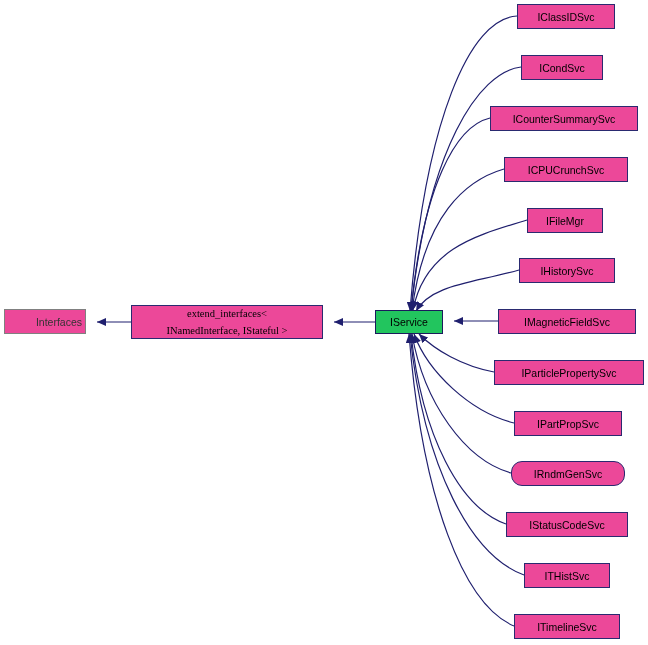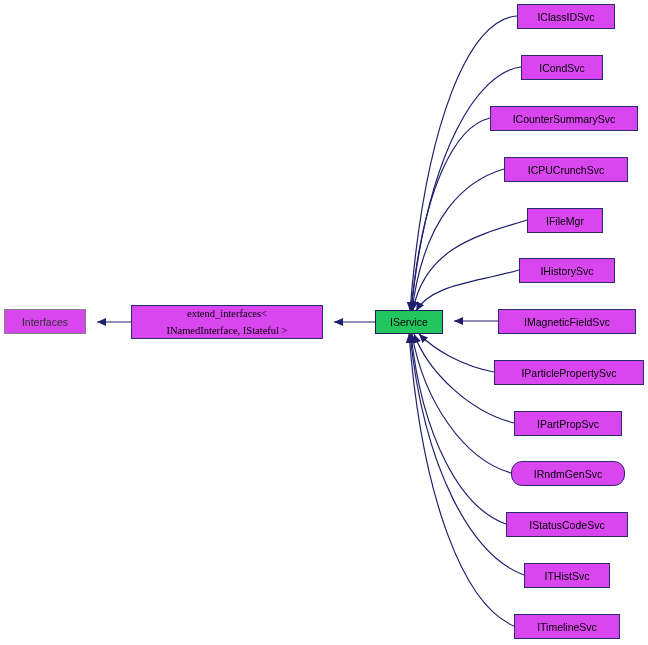--- a/index.html
+++ b/index.html
@@ -19,38 +19,39 @@
     position: absolute;
     left: 0;
     top: 0;
     width: 648px;
     height: 645px;
   }
   .node {
     position: absolute;
     box-sizing: border-box;
     border: 1px solid #2a2a70;
-    background: #d946ef;
+    background: #ec4899;
     color: #000000;
     font-size: 10.5px;
     line-height: 12px;
     display: flex;
     align-items: center;
     justify-content: center;
     text-align: center;
     white-space: pre;
     padding: 0 3px;
   }
   .node.center {
     background: #22c55e;
     border-color: #1b1b5c;
   }
   .node.plain {
     border-color: #808080;
     color: #333333;
+    justify-content: flex-end;
   }
 </style>
 </head>
 <body>
 
 <div id="canvas">
 
   <svg class="edges" viewBox="0 0 648 645">
     <defs>
       <marker id="arrow" markerWidth="10" markerHeight="8" refX="9" refY="4" orient="auto" markerUnits="userSpaceOnUse">

